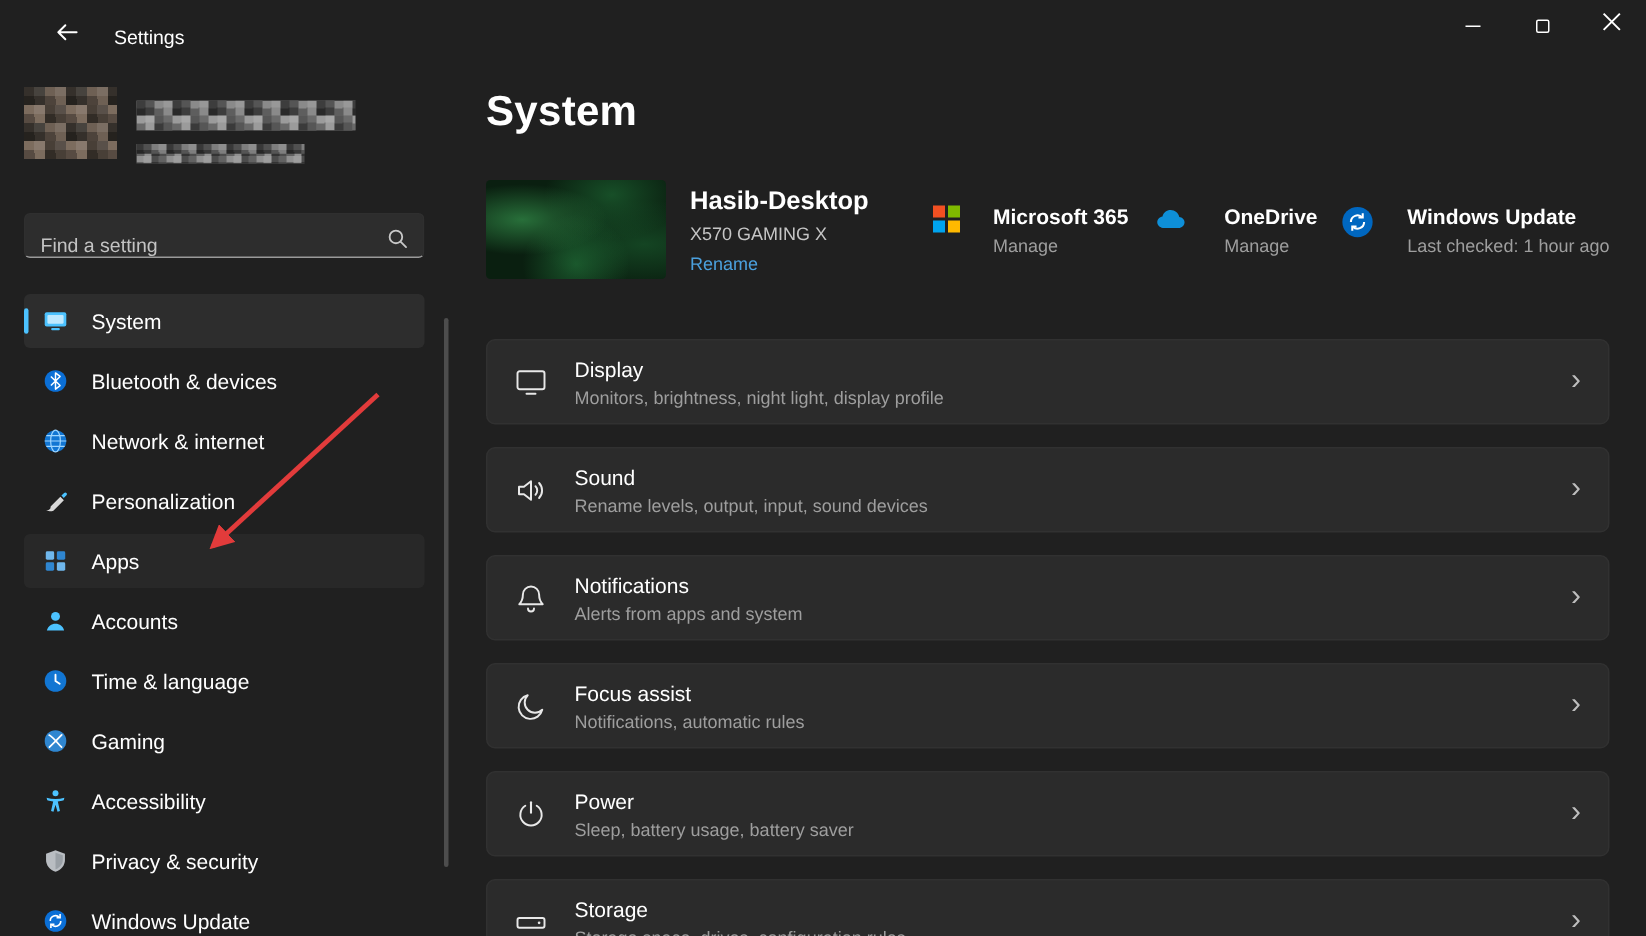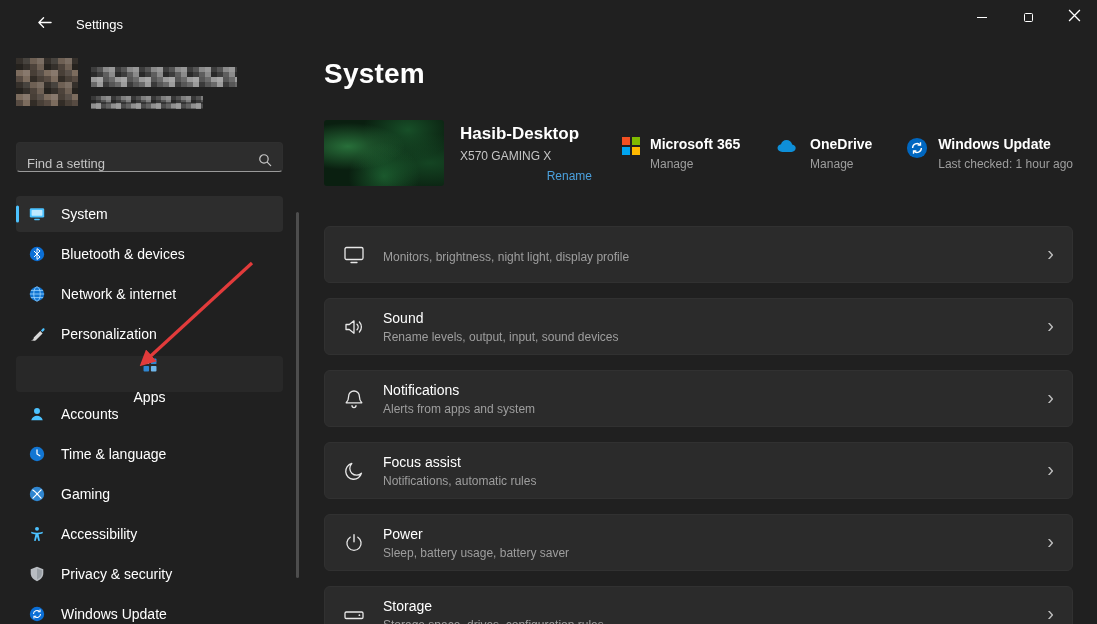--- a/index.html
+++ b/index.html
@@ -50,21 +50,21 @@
     color:#fff; font-size:13px; font-family:"Liberation Sans", sans-serif;
   }
   .search-box input::placeholder { color:#c3c3c3; }
   .nav { position:absolute; left:16px; right:17px; top:148px; }
   .nav-item {
     position:relative; height:36px; margin-bottom:4px; border-radius:4px;
     display:flex; align-items:center; gap:15px; padding:0 12px;
     font-size:14px; cursor:pointer;
   }
   .nav-item.selected { background:#2d2d2d; }
-  .nav-item.hovered { background:rgba(255,255,255,.04);flex-direction:column; }
+  .nav-item.hovered { background:rgba(255,255,255,.04); }
   .sel-indicator {
     position:absolute; left:0; top:50%; transform:translateY(-50%);
     width:3px; height:17px; border-radius:2px; background:#4cc2ff;
   }
   .nav-icon { width:18px; height:18px; display:flex; align-items:center; justify-content:center; flex:0 0 18px; }
   .scrollbar { position:absolute; left:296px; top:212px; width:3px; height:366px; background:#4d4d4d; border-radius:2px; cursor:pointer; }
 
   
   .main { position:absolute; left:300px; top:48px; right:0; bottom:0; padding:0 24px; overflow:hidden; }
   .page-title { margin-top:10px; font-size:28px; font-weight:600; letter-spacing:.2px; }
@@ -74,23 +74,23 @@
     background-color:#0a1f10;
     background-image:
       radial-gradient(ellipse at 20% 40%, rgba(45,125,65,.85), transparent 42%),
       radial-gradient(ellipse at 70% 15%, rgba(28,95,48,.75), transparent 38%),
       radial-gradient(ellipse at 50% 85%, rgba(34,115,58,.65), transparent 42%),
       radial-gradient(ellipse at 88% 65%, rgba(22,75,38,.85), transparent 48%);
   }
   .device-info { margin-left:16px; width:132px; }
   .device-name { font-size:17px; font-weight:700; }
   .device-model { font-size:12px; color:#c5c5c5; margin-top:5px; }
-  .device-rename { font-size:12px; color:#4ba0dd; margin-top:6px; cursor:pointer;text-align:right; }
+  .device-rename { font-size:12px; color:#4ba0dd; margin-top:6px; cursor:pointer; }
   .hero-right { display:flex; flex:1; justify-content:space-between; margin-left:30px; align-items:center; }
-  .quick-item { display:flex; gap:10px; align-items:flex-start; cursor:pointer; }
+  .quick-item { display:flex; gap:22px; align-items:flex-start; cursor:pointer; }
   .quick-text .q-title { font-size:14px; font-weight:600; }
   .quick-text .q-sub { font-size:12px; color:#9e9e9e; margin-top:5px; }
   .m365-grid { width:18px; height:18px; display:grid; grid-template-columns:8px 8px; grid-template-rows:8px 8px; gap:2px; margin-top:1px; }
   .m365-grid span { display:block; }
 
   .cards { margin-top:40px; display:flex; flex-direction:column; gap:15px; }
   .card {
     height:57px; background:#2b2b2b; border:1px solid #313131; border-radius:6px;
     display:flex; align-items:center; padding:0 18px 0 17px; gap:17px; cursor:pointer;
     flex:0 0 57px;
@@ -332,20 +332,21 @@
   <div class="cards">
 
     <div class="card">
       <span class="card-icon">
         <svg width="24" height="24" viewBox="0 0 24 24">
             <rect x="3" y="4.5" width="18" height="12" rx="1.5" stroke="#e8e8e8" stroke-width="1.3" fill="none"></rect>
             <path d="M9 19.5h6" stroke="#e8e8e8" stroke-width="1.3" stroke-linecap="round"></path>
           </svg>
       </span>
       <div class="card-text">
+        <div class="card-title">Display</div>
         <div class="card-sub">Monitors, brightness, night light, display profile</div>
       </div>
       <span class="chevron">›</span>
     </div>
 
     <div class="card">
       <span class="card-icon">
         <svg width="24" height="24" viewBox="0 0 24 24">
             <path d="M4 9.5v5h3.3L12 18.2V5.8L7.3 9.5z" stroke="#e8e8e8" stroke-width="1.3" fill="none" stroke-linejoin="round"></path>
             <path d="M15 9.2a4 4 0 010 5.6M17.4 7a7.3 7.3 0 010 10" stroke="#e8e8e8" stroke-width="1.3" fill="none" stroke-linecap="round"></path>

